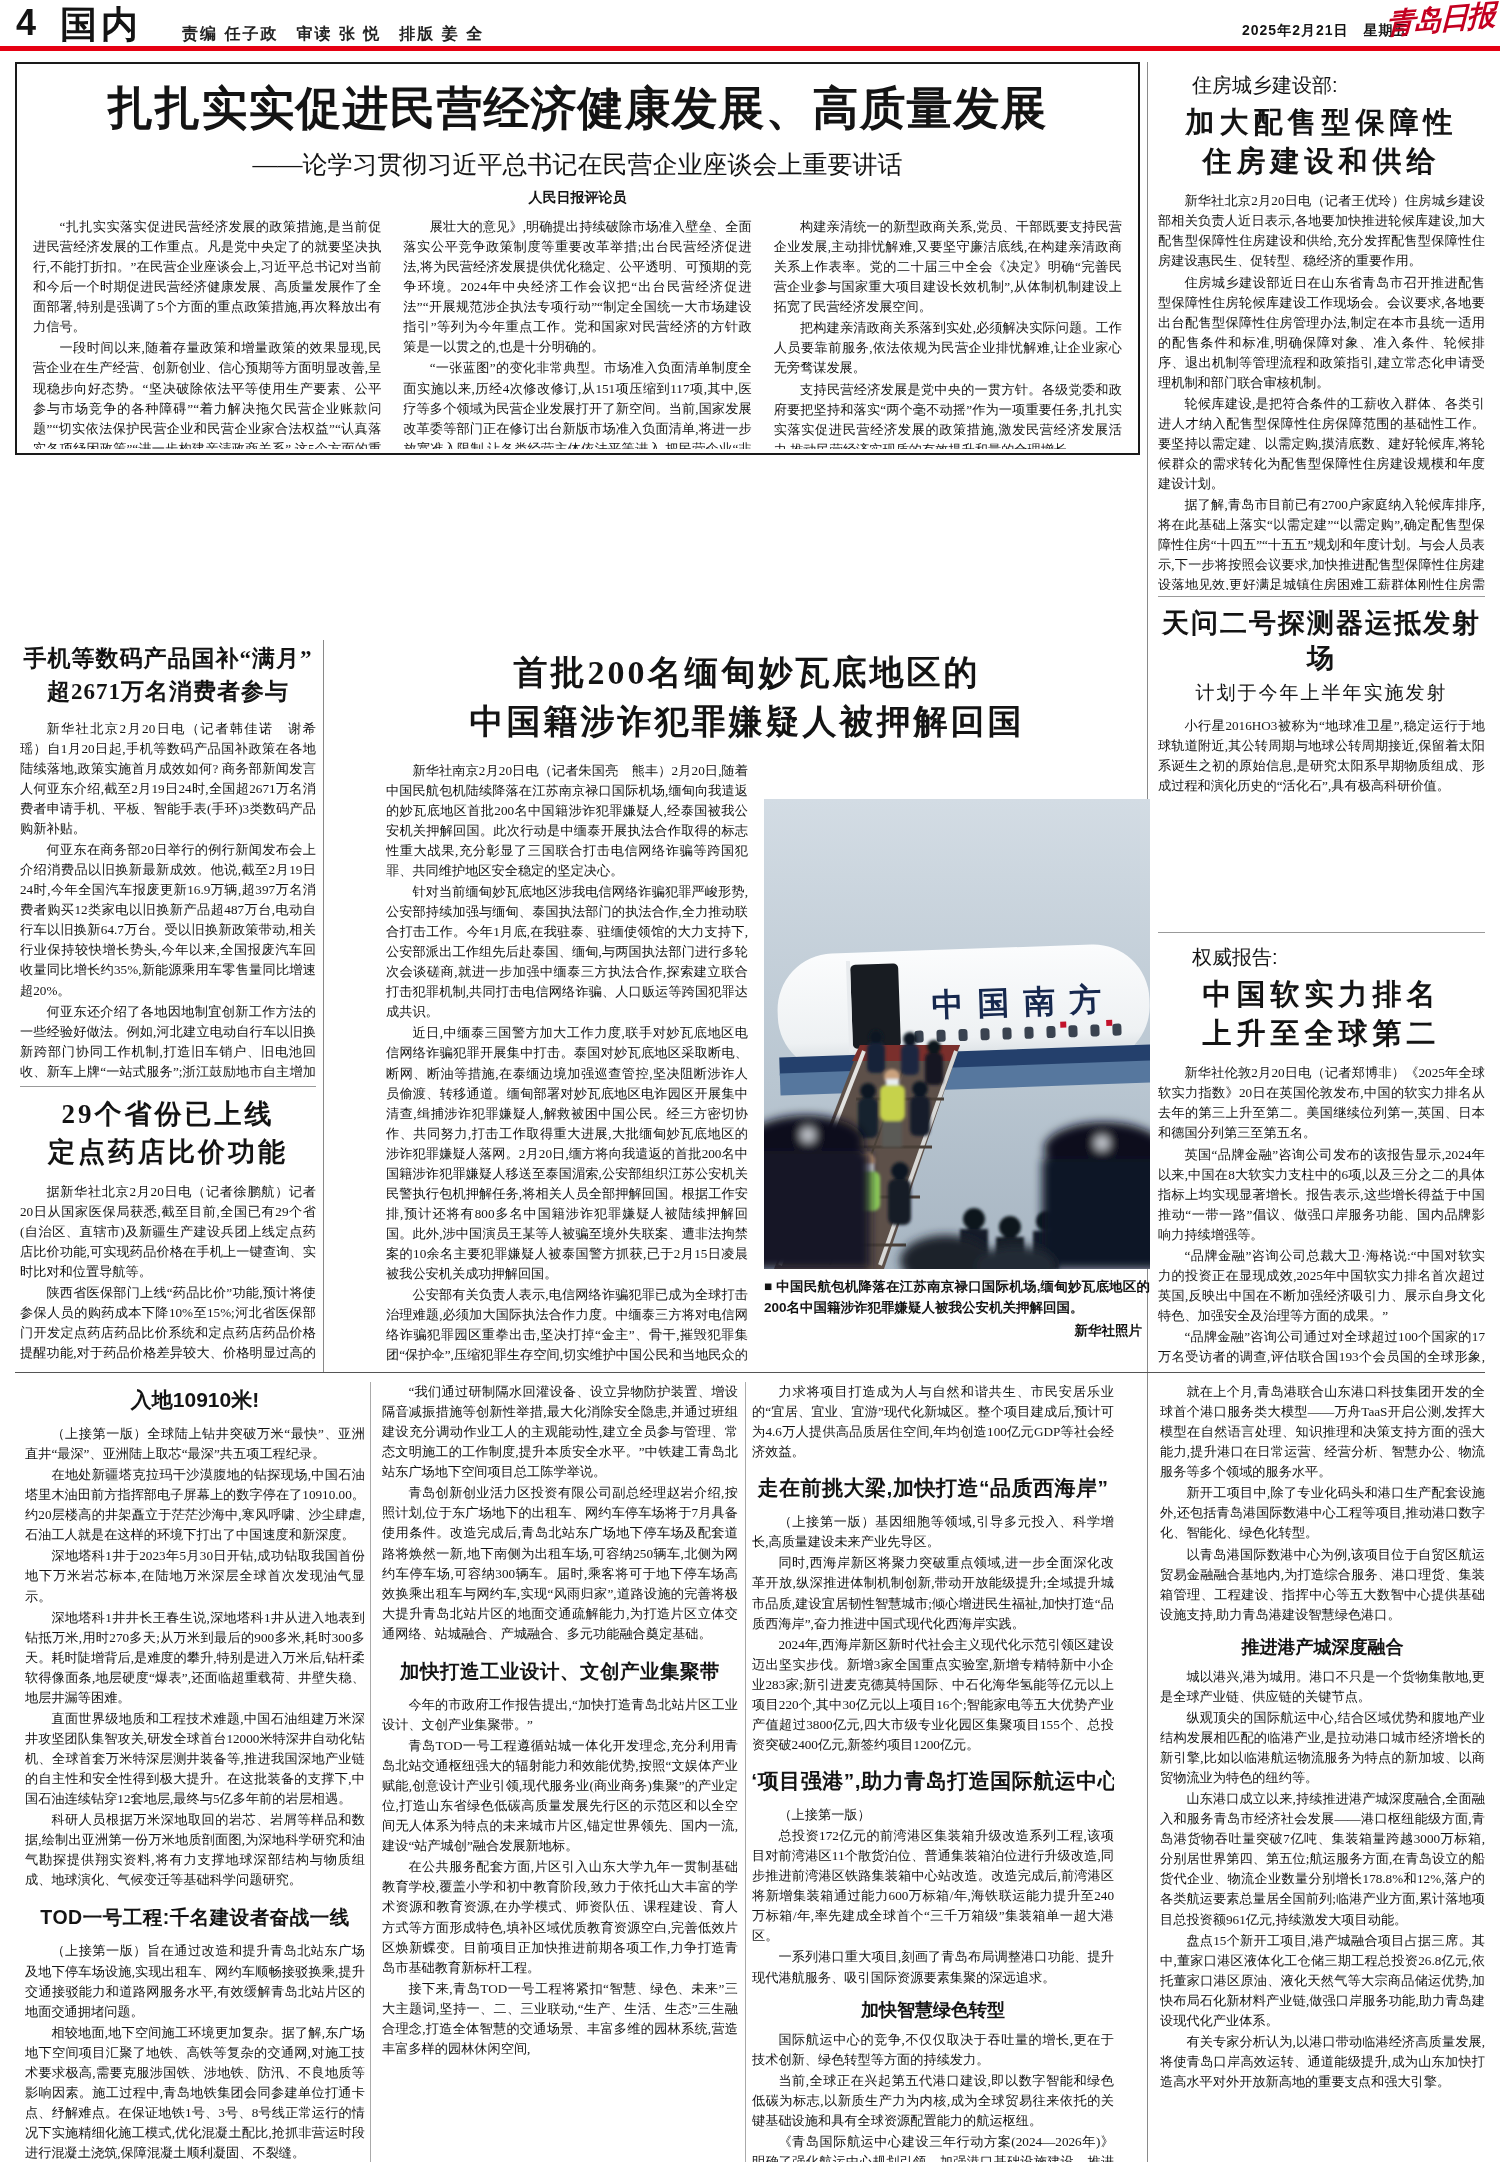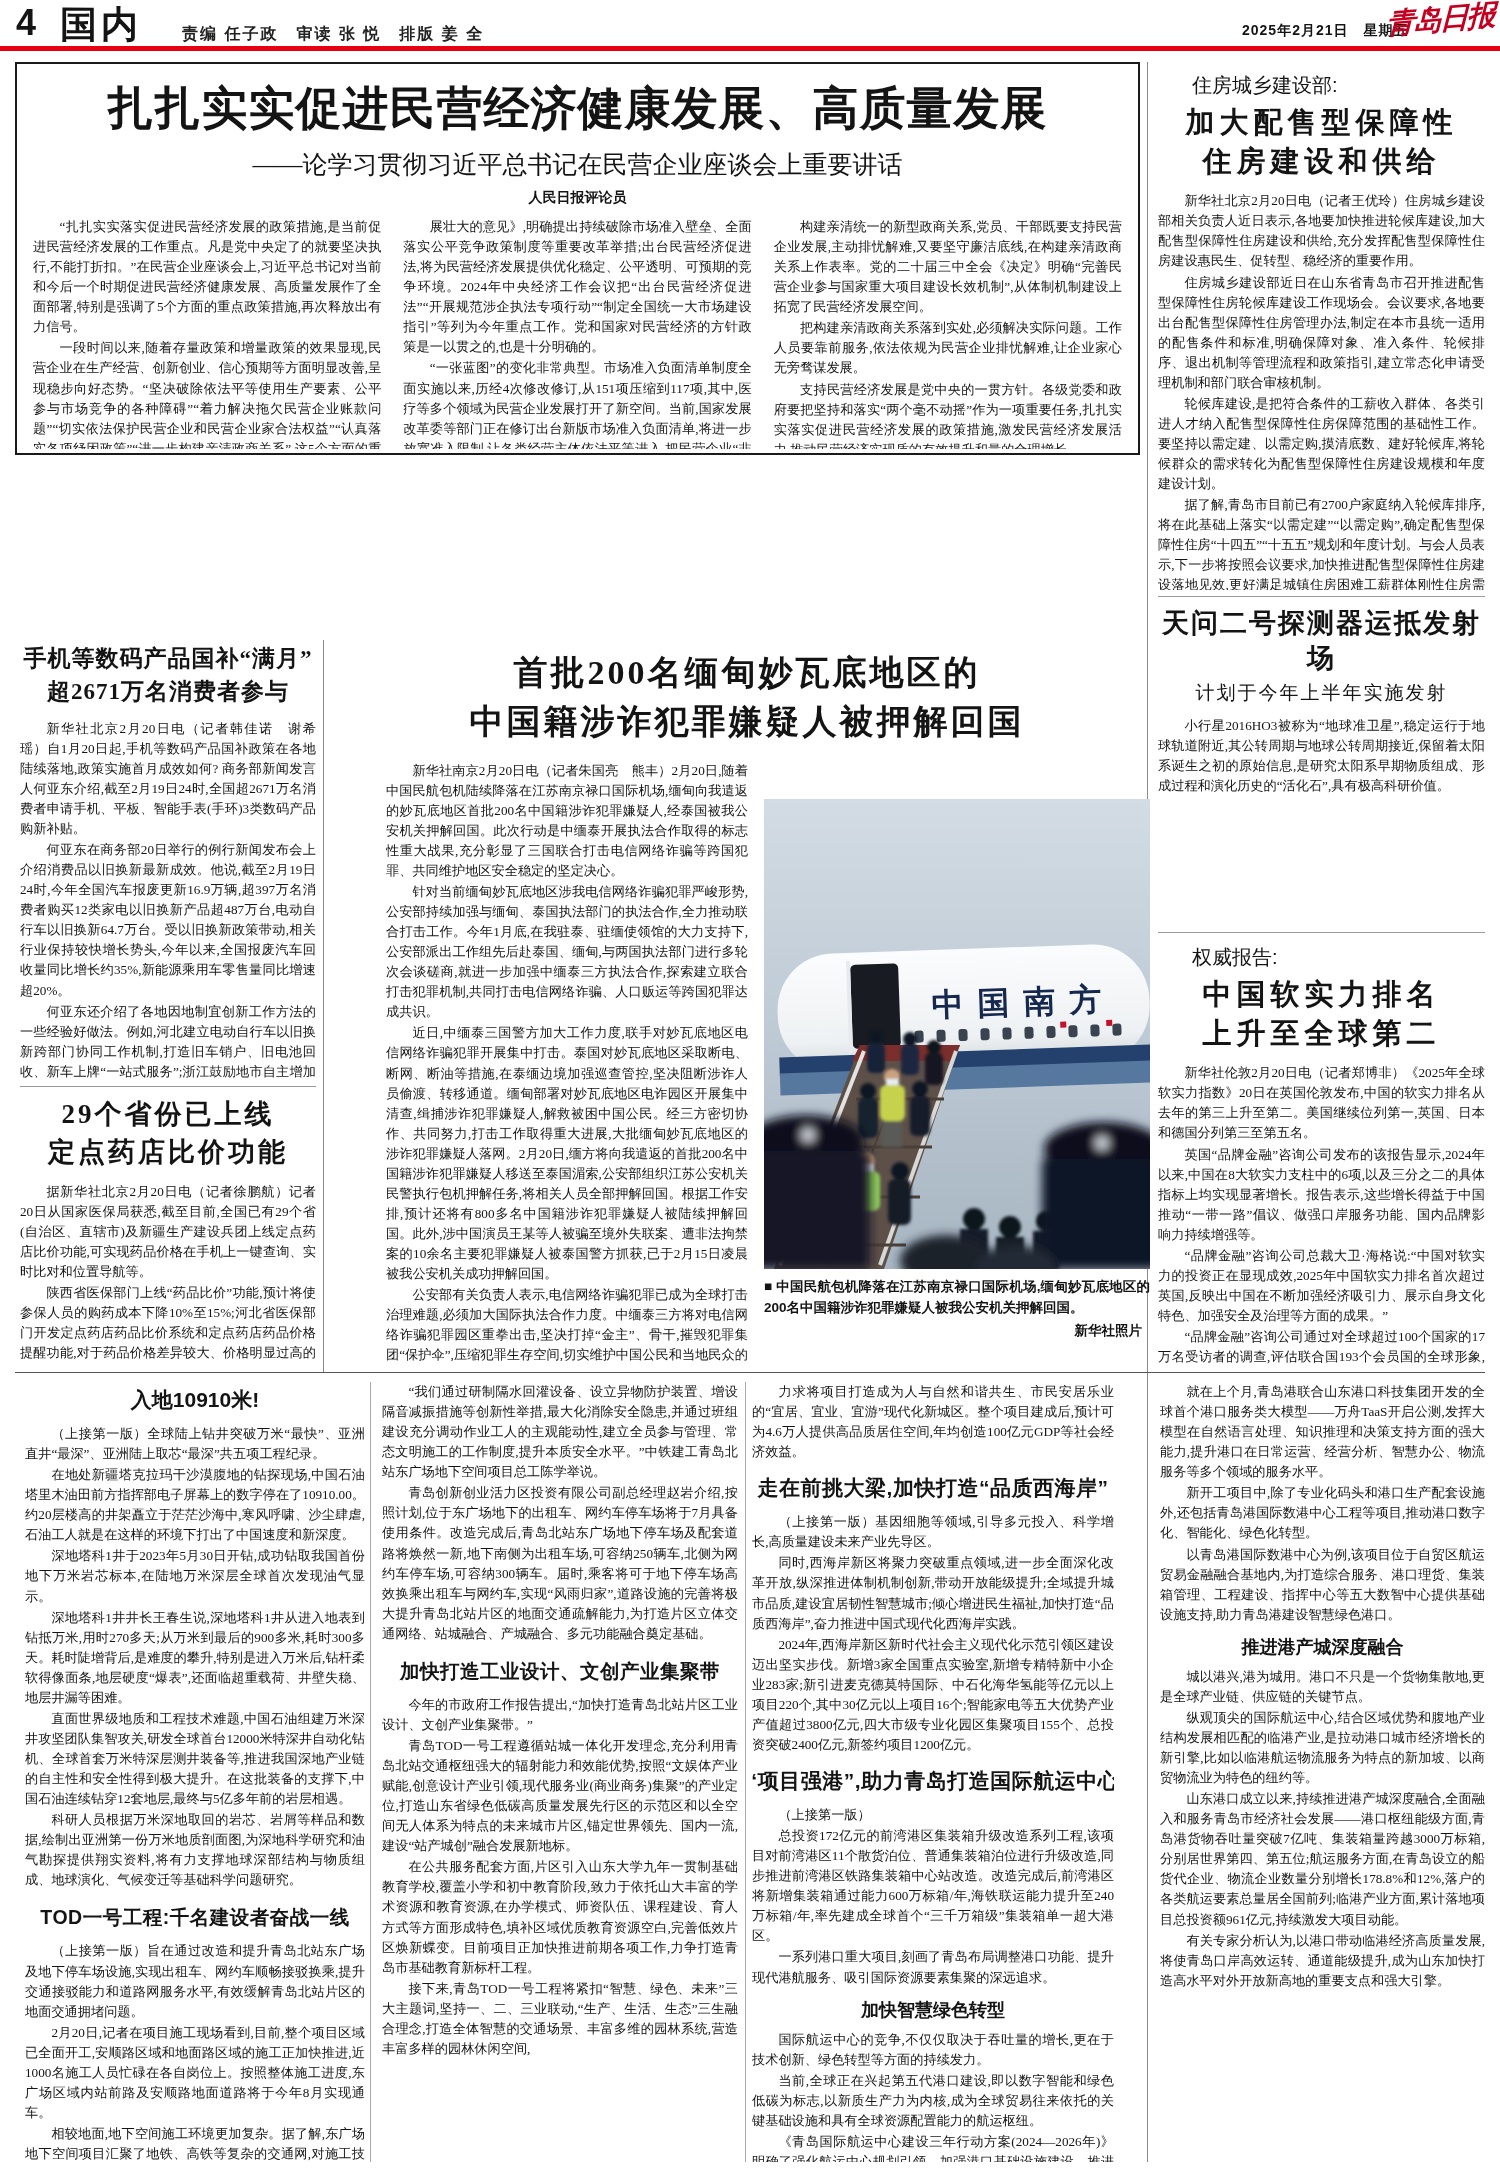--- a/index.html
+++ b/index.html
@@ -293,21 +293,20 @@
         <p>（上接第一版）全球陆上钻井突破万米“最快”、亚洲直井“最深”、亚洲陆上取芯“最深”共五项工程纪录。</p>
         <p>在地处新疆塔克拉玛干沙漠腹地的钻探现场,中国石油塔里木油田前方指挥部电子屏幕上的数字停在了10910.00。约20层楼高的井架矗立于茫茫沙海中,寒风呼啸、沙尘肆虐,石油工人就是在这样的环境下打出了中国速度和新深度。</p>
         <p>深地塔科1井于2023年5月30日开钻,成功钻取我国首份地下万米岩芯标本,在陆地万米深层全球首次发现油气显示。</p>
         <p>深地塔科1井井长王春生说,深地塔科1井从进入地表到钻抵万米,用时270多天;从万米到最后的900多米,耗时300多天。耗时陡增背后,是难度的攀升,特别是进入万米后,钻杆柔软得像面条,地层硬度“爆表”,还面临超重载荷、井壁失稳、地层井漏等困难。</p>
         <p>直面世界级地质和工程技术难题,中国石油组建万米深井攻坚团队集智攻关,研发全球首台12000米特深井自动化钻机、全球首套万米特深层测井装备等,推进我国深地产业链的自主性和安全性得到极大提升。在这批装备的支撑下,中国石油连续钻穿12套地层,最终与5亿多年前的岩层相遇。</p>
         <p>科研人员根据万米深地取回的岩芯、岩屑等样品和数据,绘制出亚洲第一份万米地质剖面图,为深地科学研究和油气勘探提供翔实资料,将有力支撑地球深部结构与物质组成、地球演化、气候变迁等基础科学问题研究。</p>
       </div>
     <div class="b-h2">TOD一号工程:千名建设者奋战一线</div>
     <div>
         <p>（上接第一版）旨在通过改造和提升青岛北站东广场及地下停车场设施,实现出租车、网约车顺畅接驳换乘,提升交通接驳能力和道路网服务水平,有效缓解青岛北站片区的地面交通拥堵问题。</p>
-        <p>2月20日,记者在项目施工现场看到,目前,整个项目区域已全面开工,安顺路区域和地面路区域的施工正加快推进,近1000名施工人员忙碌在各自岗位上。按照整体施工进度,东广场区域内站前路及安顺路地面道路将于今年8月实现通车。</p>
         <p>相较地面,地下空间施工环境更加复杂。据了解,东广场地下空间项目汇聚了地铁、高铁等复杂的交通网,对施工技术要求极高,需要克服涉国铁、涉地铁、防汛、不良地质等影响因素。施工过程中,青岛地铁集团会同参建单位打通卡点、纾解难点。在保证地铁1号、3号、8号线正常运行的情况下实施精细化施工模式,优化混凝土配比,抢抓非营运时段进行混凝土浇筑,保障混凝土顺利凝固、不裂缝。</p>
       </div>
   </div>
 
   <div class="abs news clip" style="left:382px; top:1382px; width:356px; height:780px;">
     <div>
         <p>“我们通过研制隔水回灌设备、设立异物防护装置、增设隔音减振措施等创新性举措,最大化消除安全隐患,并通过班组建设充分调动作业工人的主观能动性,建立全员参与管理、常态文明施工的工作制度,提升本质安全水平。”中铁建工青岛北站东广场地下空间项目总工陈学举说。</p>
         <p>青岛创新创业活力区投资有限公司副总经理赵岩介绍,按照计划,位于东广场地下的出租车、网约车停车场将于7月具备使用条件。改造完成后,青岛北站东广场地下停车场及配套道路将焕然一新,地下南侧为出租车场,可容纳250辆车,北侧为网约车停车场,可容纳300辆车。届时,乘客将可于地下停车场高效换乘出租车与网约车,实现“风雨归家”,道路设施的完善将极大提升青岛北站片区的地面交通疏解能力,为打造片区立体交通网络、站城融合、产城融合、多元功能融合奠定基础。</p>
       </div>
     <div class="b-h2">加快打造工业设计、文创产业集聚带</div>
@@ -347,17 +346,18 @@
     <div>
         <p>就在上个月,青岛港联合山东港口科技集团开发的全球首个港口服务类大模型——万舟TaaS开启公测,发挥大模型在自然语言处理、知识推理和决策支持方面的强大能力,提升港口在日常运营、经营分析、智慧办公、物流服务等多个领域的服务水平。</p>
         <p>新开工项目中,除了专业化码头和港口生产配套设施外,还包括青岛港国际数港中心工程等项目,推动港口数字化、智能化、绿色化转型。</p>
         <p>以青岛港国际数港中心为例,该项目位于自贸区航运贸易金融融合基地内,为打造综合服务、港口理货、集装箱管理、工程建设、指挥中心等五大数智中心提供基础设施支持,助力青岛港建设智慧绿色港口。</p>
       </div>
     <div class="b-sub">推进港产城深度融合</div>
     <div>
         <p>城以港兴,港为城用。港口不只是一个货物集散地,更是全球产业链、供应链的关键节点。</p>
         <p>纵观顶尖的国际航运中心,结合区域优势和腹地产业结构发展相匹配的临港产业,是拉动港口城市经济增长的新引擎,比如以临港航运物流服务为特点的新加坡、以商贸物流业为特色的纽约等。</p>
         <p>山东港口成立以来,持续推进港产城深度融合,全面融入和服务青岛市经济社会发展——港口枢纽能级方面,青岛港货物吞吐量突破7亿吨、集装箱量跨越3000万标箱,分别居世界第四、第五位;航运服务方面,在青岛设立的船货代企业、物流企业数量分别增长178.8%和12%,落户的各类航运要素总量居全国前列;临港产业方面,累计落地项目总投资额961亿元,持续激发大项目动能。</p>
+        <p>盘点15个新开工项目,港产城融合项目占据三席。其中,董家口港区液体化工仓储三期工程总投资26.8亿元,依托董家口港区原油、液化天然气等大宗商品储运优势,加快布局石化新材料产业链,做强口岸服务功能,助力青岛建设现代化产业体系。</p>
         <p>有关专家分析认为,以港口带动临港经济高质量发展,将使青岛口岸高效运转、通道能级提升,成为山东加快打造高水平对外开放新高地的重要支点和强大引擎。</p>
       </div>
   </div>
 
 </div>
 
 </body></html>

